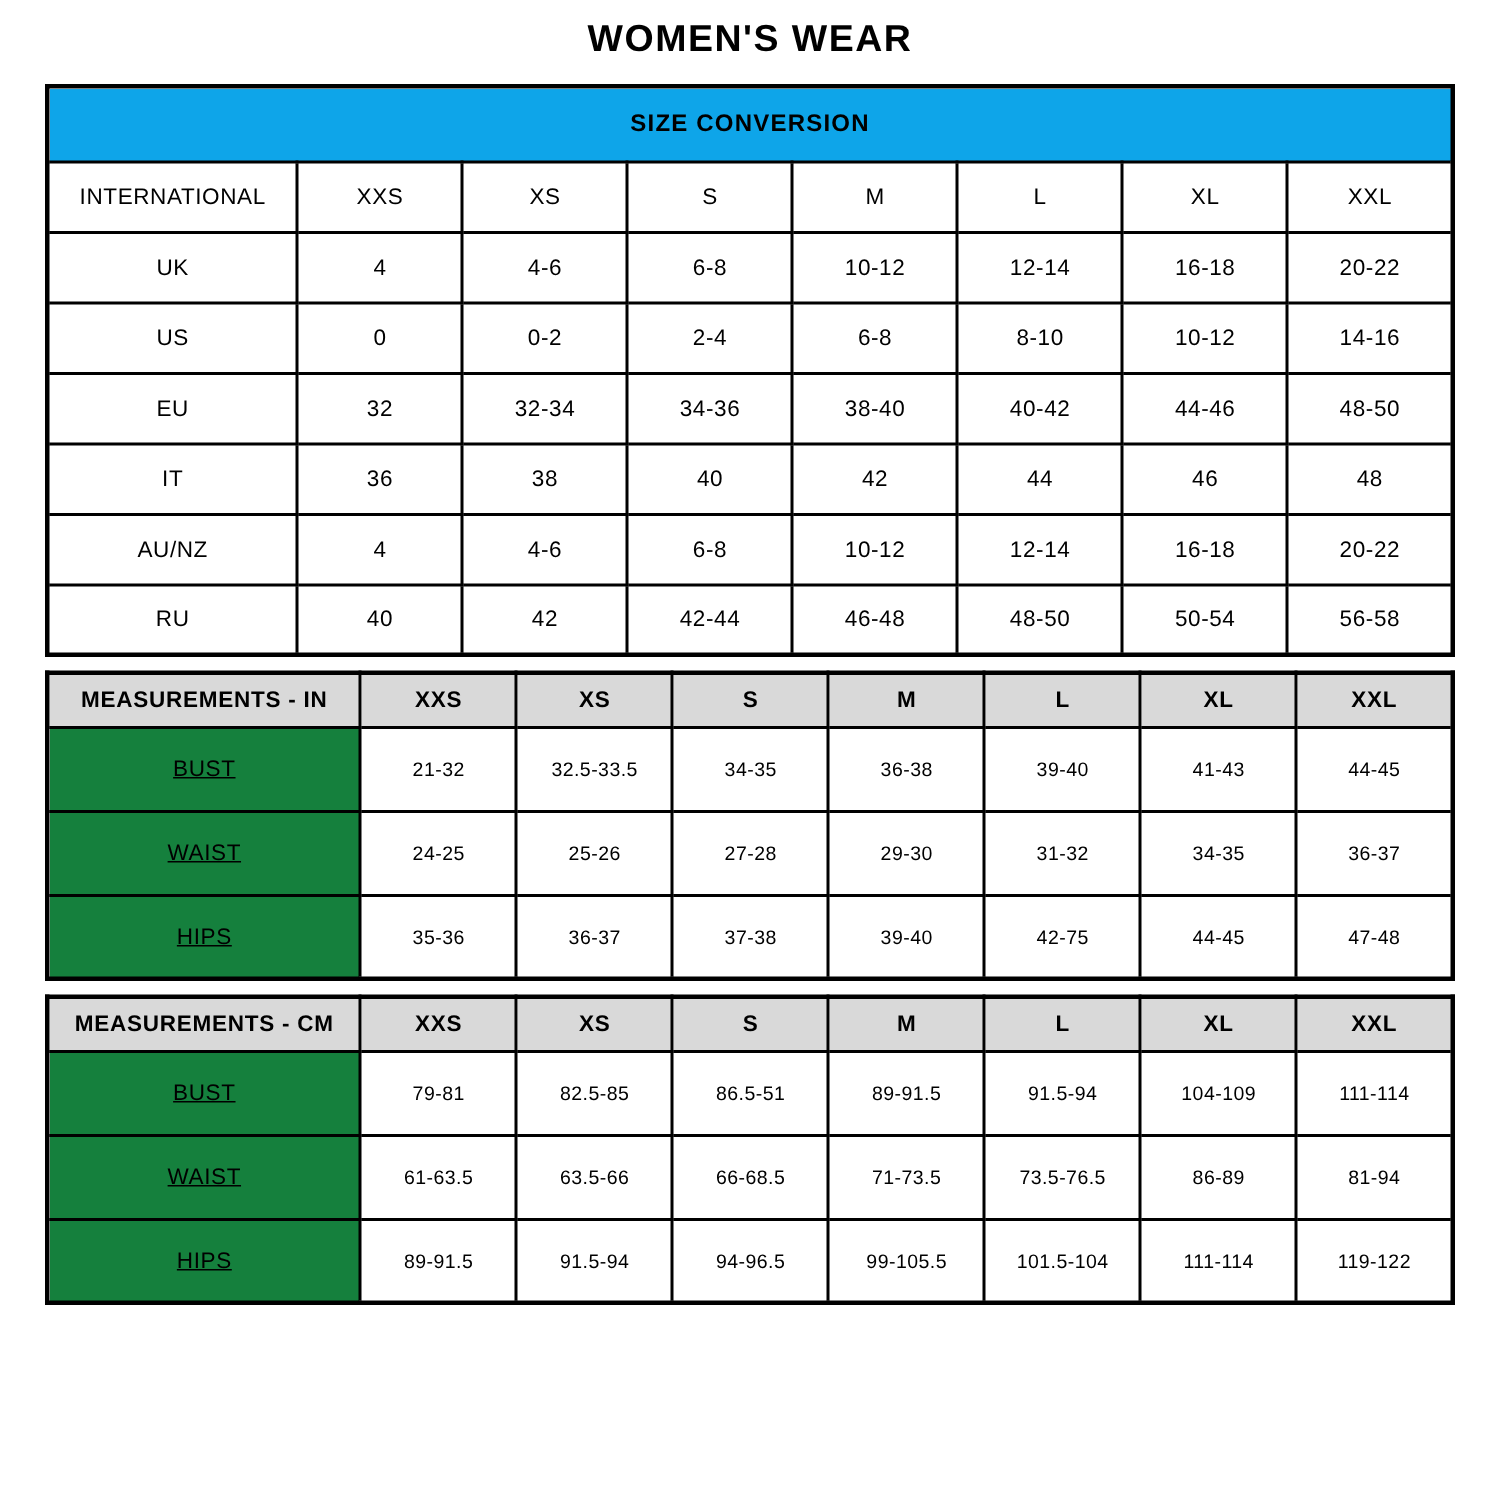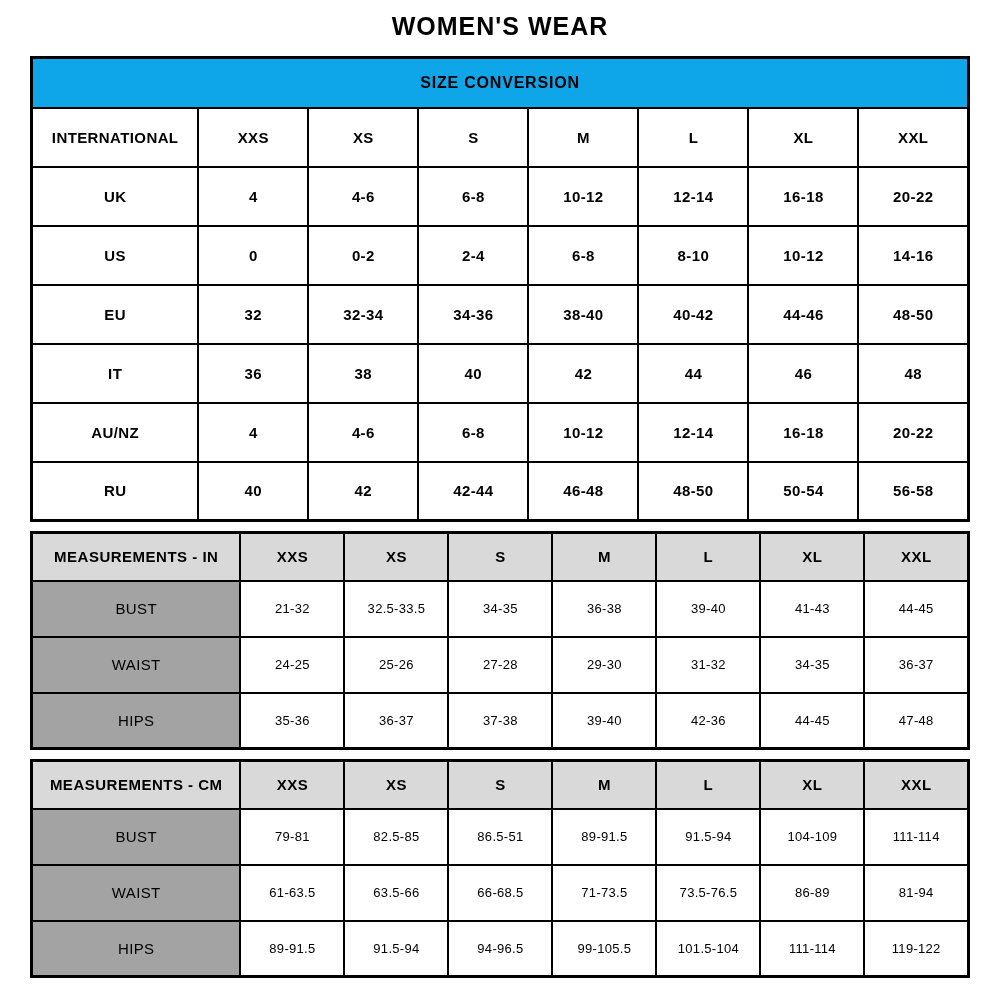--- a/index.html
+++ b/index.html
@@ -28,47 +28,48 @@
   th, td {
     border: 2px solid #000;
     text-align: center;
     vertical-align: middle;
     padding: 0;
     overflow: hidden;
   }
   
   .t1 .c-label { width: 17.8%; }
   .t1 th, .t1 td {
-    height: 59px;
+    height: 47px;
     font-size: 15px;
-    font-weight: 700;
+    font-weight: 400;
     letter-spacing: 0.4px;
   }
   .t1 th.banner {
     height: 50px;
     background: #0ea5e9;
     font-size: 16px;
     font-weight: 700;
     letter-spacing: 0.8px;
   }
   
   .tm .c-label { width: 22.3%; }
   .tm thead th {
-    height: 48px;
+    height: 36px;
     background: #d9d9d9;
     font-size: 15px;
     font-weight: 700;
     letter-spacing: 0.5px;
   }
   .tm tbody th.row-label {
     height: 56px;
-    background: #a3a3a3;
+    background: #15803d;
     font-size: 15px;
     font-weight: 500;
     letter-spacing: 0.4px;
+    text-decoration: underline;
   }
   .tm tbody td {
     height: 56px;
     font-size: 13px;
     font-weight: 400;
     letter-spacing: 0.3px;
   }
 </style>
 </head>
 <body>
@@ -198,21 +199,21 @@
           <td>31-32</td>
           <td>34-35</td>
           <td>36-37</td>
         </tr>
         <tr>
           <th class="row-label">HIPS</th>
           <td>35-36</td>
           <td>36-37</td>
           <td>37-38</td>
           <td>39-40</td>
-          <td>42-36</td>
+          <td>42-75</td>
           <td>44-45</td>
           <td>47-48</td>
         </tr>
       </tbody>
   </table>
 
   <table class="tm">
     <colgroup>
         <col class="c-label">
         <col span="7">

